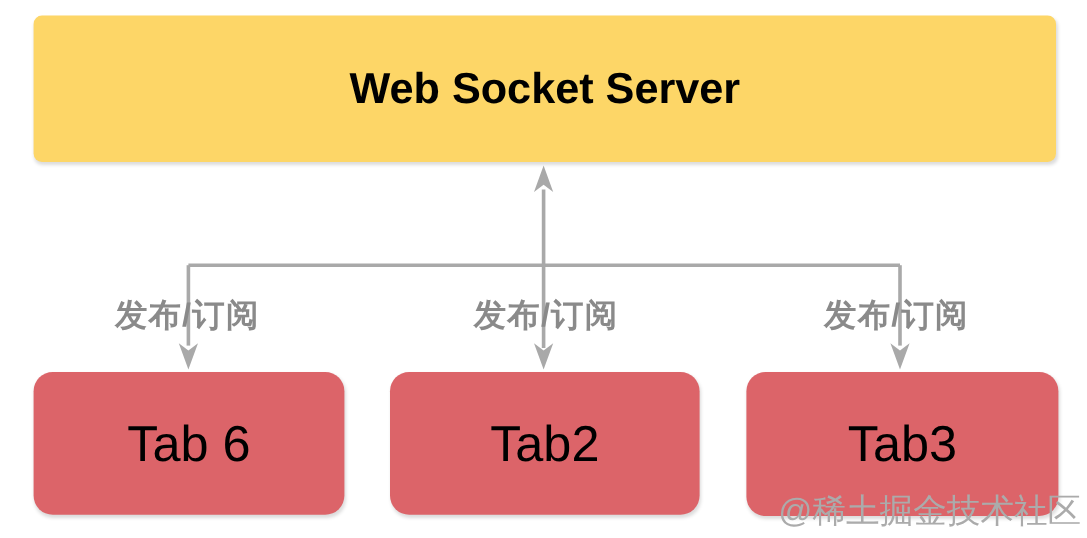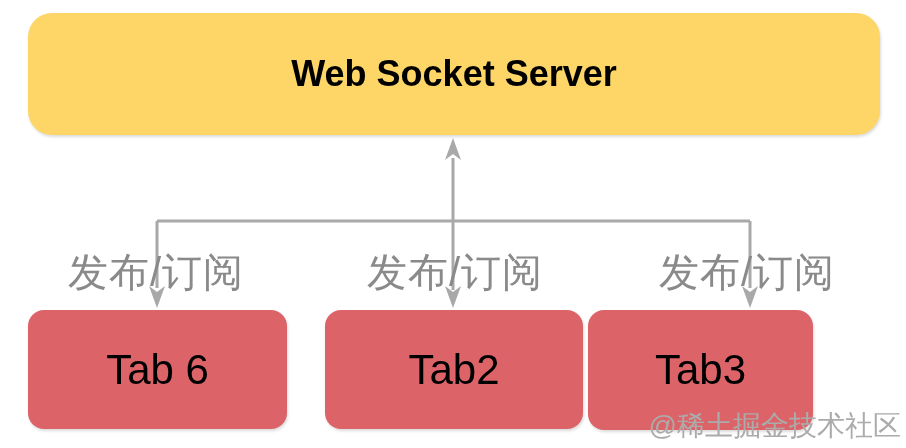--- a/index.html
+++ b/index.html
@@ -22,59 +22,59 @@
     justify-content: center;
     text-align: center;
     color: #000000;
     box-shadow: 1px 2px 3px rgba(0,0,0,0.14);
   }
   #server-node {
     left: 28px;
     top: 13px;
     width: 852px;
     height: 122px;
-    border-radius: 24px;
+    border-radius: 7px;
     background: var(--color-server_fill, #FDD667);
     font-size: 36px;
     font-weight: bold;
   }
   .tab-node {
     top: 310px;
     width: 258px;
     height: 119px;
     border-radius: 16px;
     background: var(--color-tab_fill, #DC6469);
     font-size: 42px;
     font-weight: normal;
   }
   #tab-node-0 { left: 28px;  width: 259px; }
   #tab-node-1 { left: 325px; }
-  #tab-node-2 { left: 588px; width: 225px; height: 120px; }
+  #tab-node-2 { left: 622px; width: 260px; height: 120px; }
   #connector-layer {
     position: absolute;
     left: 0;
     top: 0;
     width: 906px;
     height: 448px;
   }
   #connector-layer .edge {
     stroke: var(--color-line, #A9A9A9);
     stroke-width: 3;
     fill: none;
   }
   #connector-layer .arrowhead {
     fill: var(--color-line, #A9A9A9);
     stroke: none;
   }
   .edge-label {
     position: absolute;
     top: 245px;
     transform: translateX(-50%);
-    font-size: 40px;
-    font-weight: normal;
+    font-size: 27px;
+    font-weight: bold;
     color: var(--color-edge_label_text, #8A8A8A);
     white-space: nowrap;
     letter-spacing: 1px;
   }
   #edge-label-0 { left: 156px; }
   #edge-label-1 { left: 455px; }
   #edge-label-2 { left: 747px; }
   #watermark {
     position: absolute;
     right: 5px;

